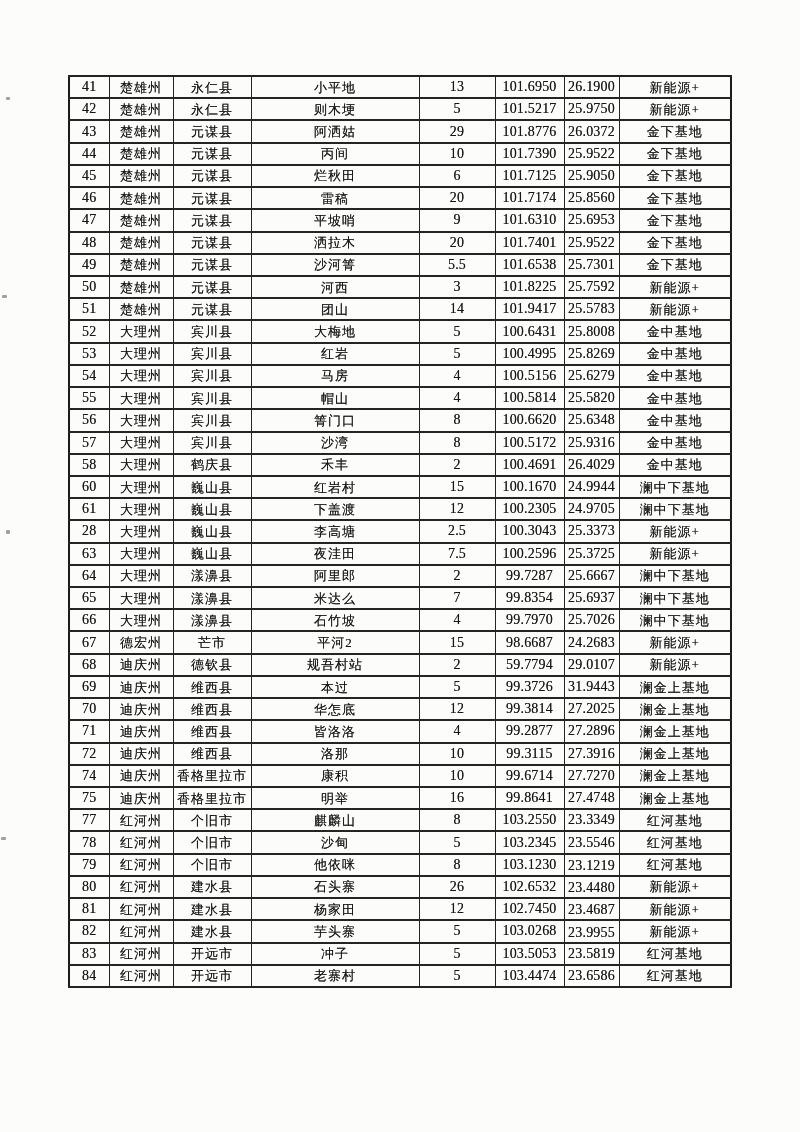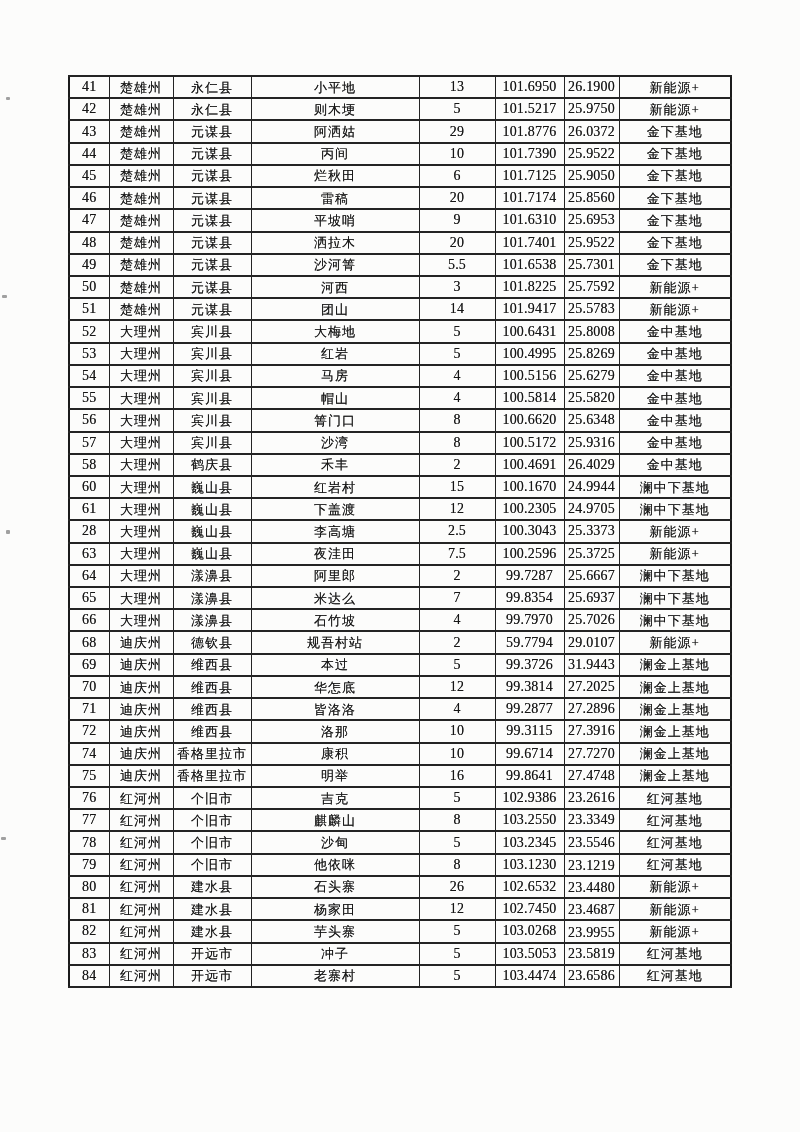--- a/index.html
+++ b/index.html
@@ -332,20 +332,30 @@
           <td class="num">66</td>
           <td class="cjk">大理州</td>
           <td class="cjk">漾濞县</td>
           <td class="cjk">石竹坡</td>
           <td class="num">4</td>
           <td class="num">99.7970</td>
           <td class="num">25.7026</td>
           <td class="cjk">澜中下基地</td>
         </tr>
         <tr>
+          <td class="num">67</td>
+          <td class="cjk">德宏州</td>
+          <td class="cjk">芒市</td>
+          <td class="cjk">平河2</td>
+          <td class="num">15</td>
+          <td class="num">98.6687</td>
+          <td class="num">24.2683</td>
+          <td class="cjk">新能源+</td>
+        </tr>
+        <tr>
           <td class="num">68</td>
           <td class="cjk">迪庆州</td>
           <td class="cjk">德钦县</td>
           <td class="cjk">规吾村站</td>
           <td class="num">2</td>
           <td class="num">59.7794</td>
           <td class="num">29.0107</td>
           <td class="cjk">新能源+</td>
         </tr>
         <tr>
@@ -402,30 +412,20 @@
           <td class="num">75</td>
           <td class="cjk">迪庆州</td>
           <td class="cjk">香格里拉市</td>
           <td class="cjk">明举</td>
           <td class="num">16</td>
           <td class="num">99.8641</td>
           <td class="num">27.4748</td>
           <td class="cjk">澜金上基地</td>
         </tr>
         <tr>
-          <td class="num">76</td>
-          <td class="cjk">红河州</td>
-          <td class="cjk">个旧市</td>
-          <td class="cjk">吉克</td>
-          <td class="num">5</td>
-          <td class="num">102.9386</td>
-          <td class="num">23.2616</td>
-          <td class="cjk">红河基地</td>
-        </tr>
-        <tr>
           <td class="num">77</td>
           <td class="cjk">红河州</td>
           <td class="cjk">个旧市</td>
           <td class="cjk">麒麟山</td>
           <td class="num">8</td>
           <td class="num">103.2550</td>
           <td class="num">23.3349</td>
           <td class="cjk">红河基地</td>
         </tr>
         <tr>

